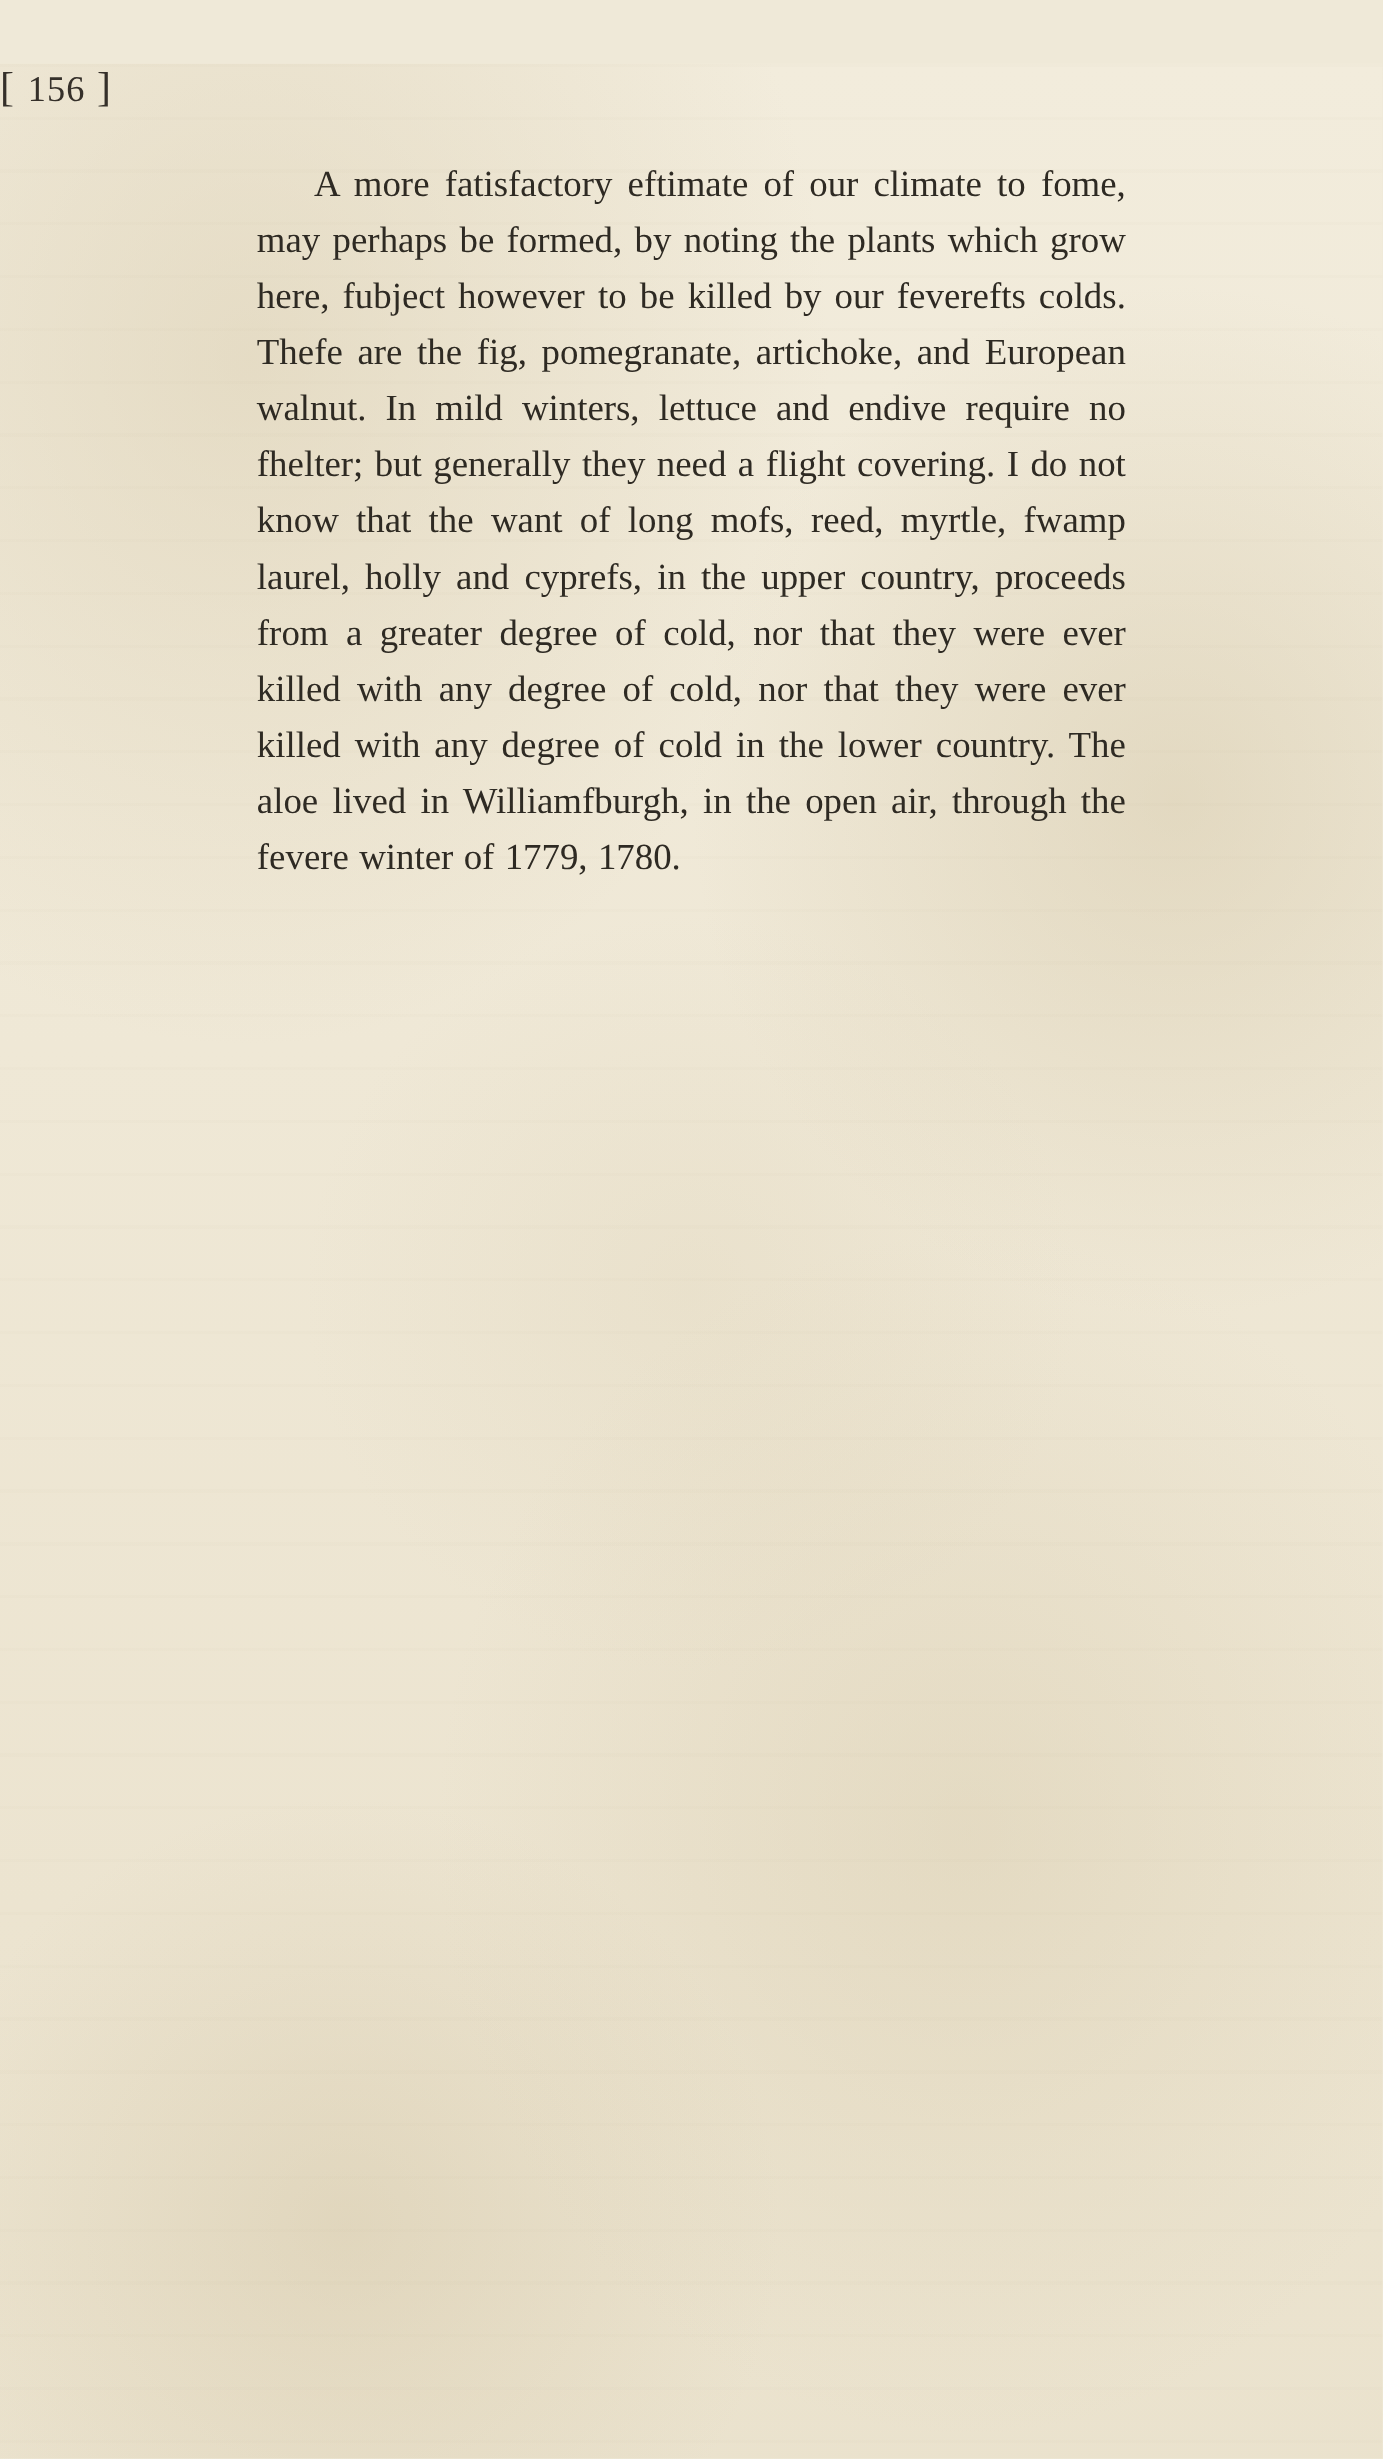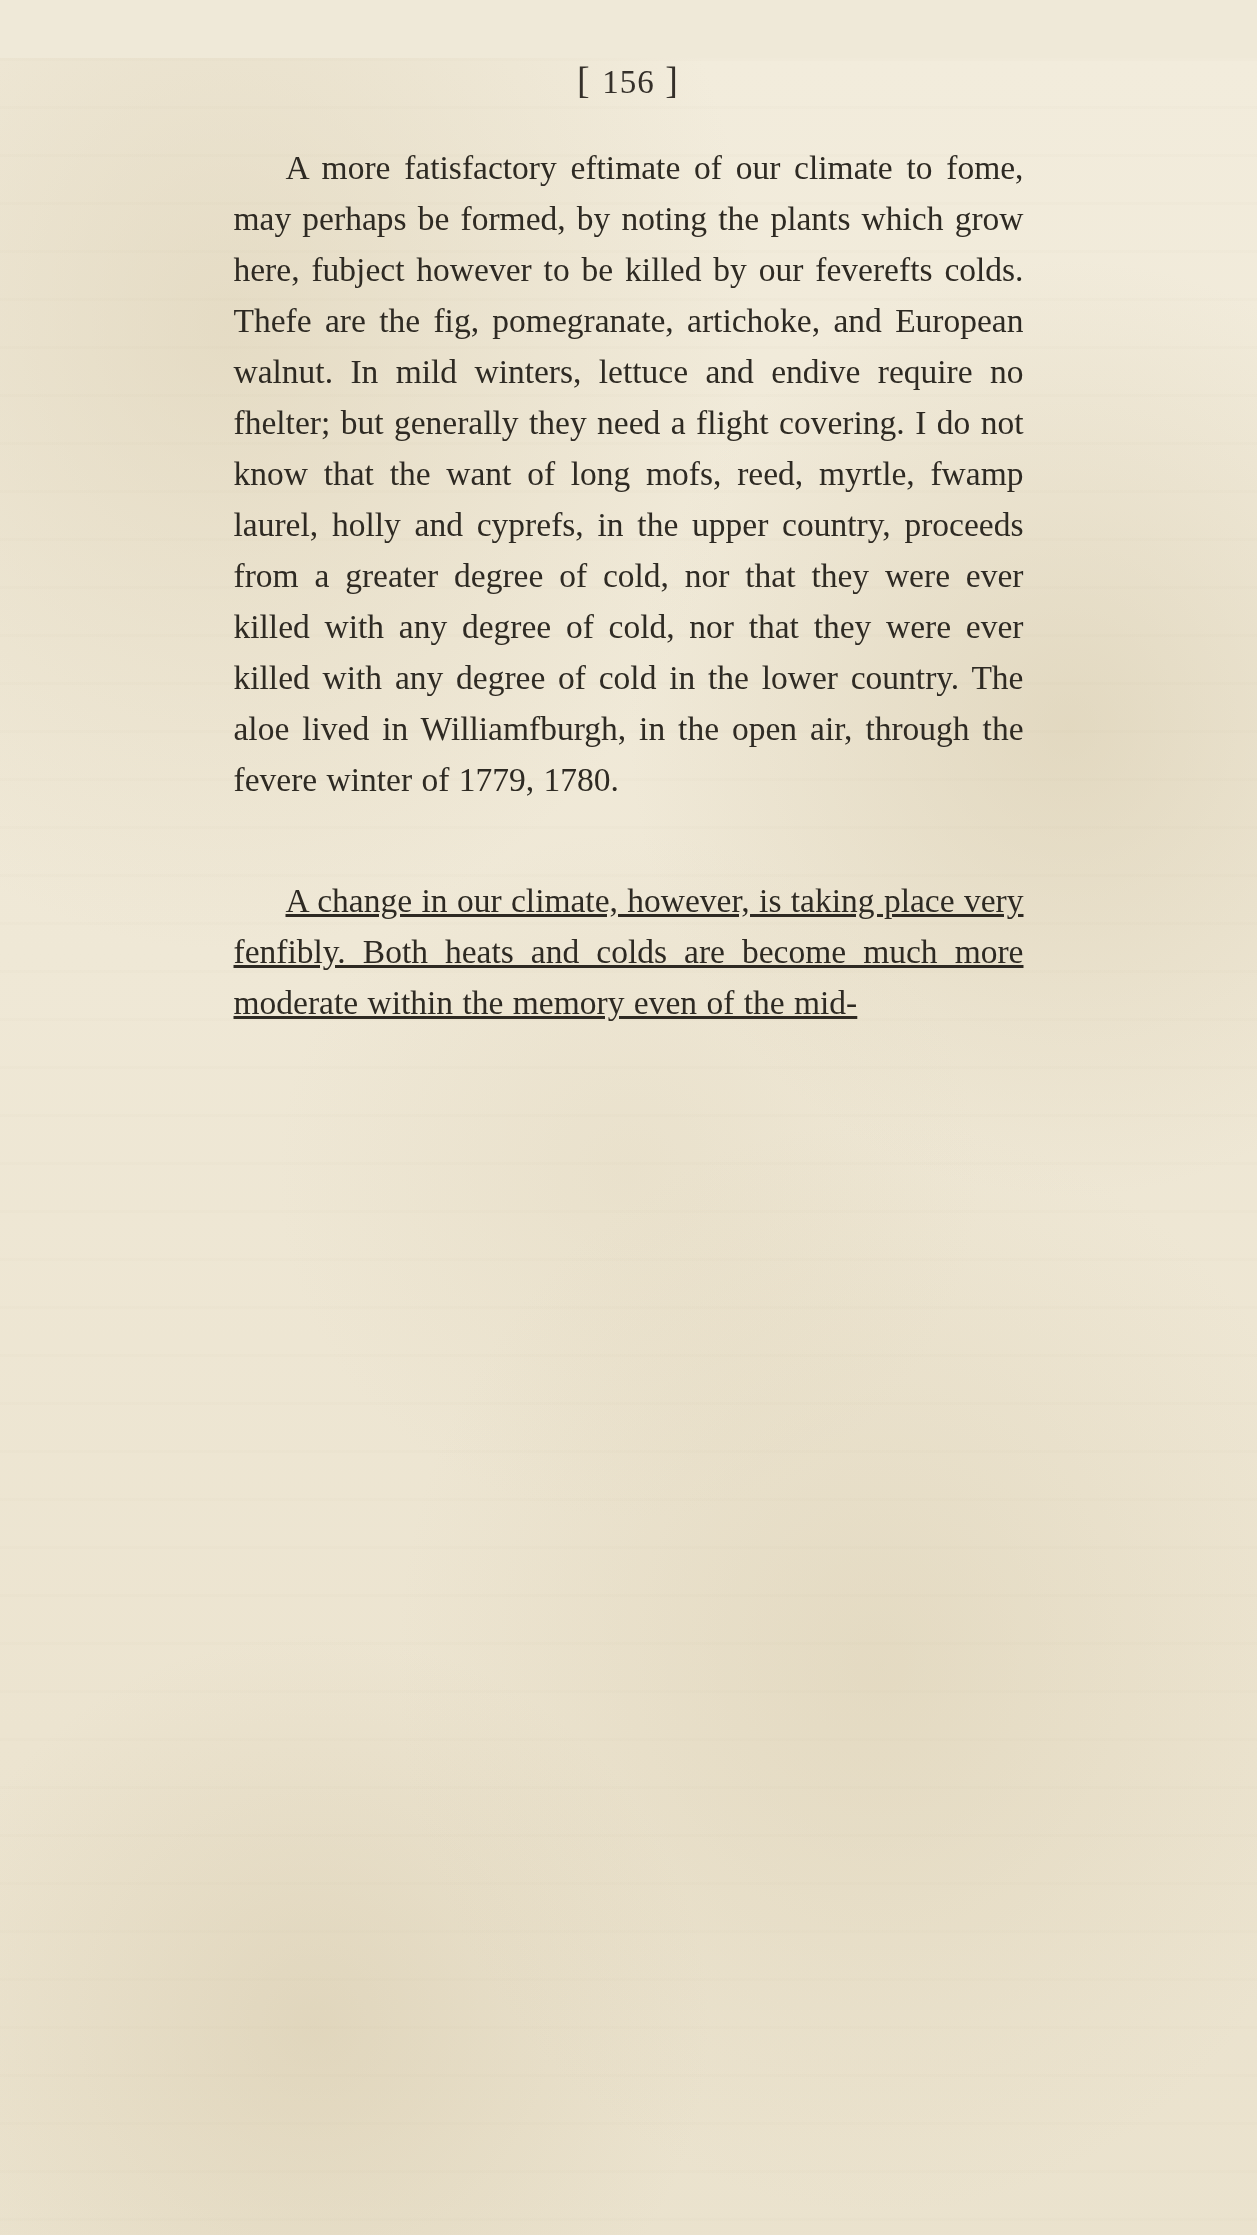--- a/index.html
+++ b/index.html
@@ -40,21 +40,20 @@
         180deg,
         rgba(160,145,110,0.045) 0px,
         rgba(160,145,110,0.045) 3px,
         rgba(160,145,110,0) 3px,
         rgba(160,145,110,0) 48px
       );
     opacity: .55;
   }
 
   .folio {
-    text-align: center;
     font-size: 34px;
     letter-spacing: 2px;
     margin: 58px 0 0 0;
     color: #35302a;
   }
   .folio .num {
     font-size: 33px;
     letter-spacing: 1px;
   }
   .folio .brk {
@@ -90,16 +89,15 @@
 <div class="page">
 
   <div class="folio">
     <span class="brk">[</span>
     <span class="num">156</span>
     <span class="brk">]</span>
   </div>
 
   <div class="body-block">
     <p class="para indent">A more fatisfactory eftimate of our climate to fome, may perhaps be formed, by noting the plants which grow here, fubject however to be killed by our feverefts colds. Thefe are the fig, pomegranate, artichoke, and European walnut. In mild winters, lettuce and endive require no fhelter; but generally they need a flight covering. I do not know that the want of long mofs, reed, myrtle, fwamp laurel, holly and cyprefs, in the upper country, proceeds from a greater degree of cold, nor that they were ever killed with any degree of cold, nor that they were ever killed with any degree of cold in the lower country. The aloe lived in Williamfburgh, in the open air, through the fevere winter of 1779, 1780.</p>
-    <p class="para indent">A change in our climate, however, is taking place very fenfibly. Both heats and colds are become much more moderate within the memory even of the mid-</p>
   </div>
 
 </div>
 
 </body></html>

